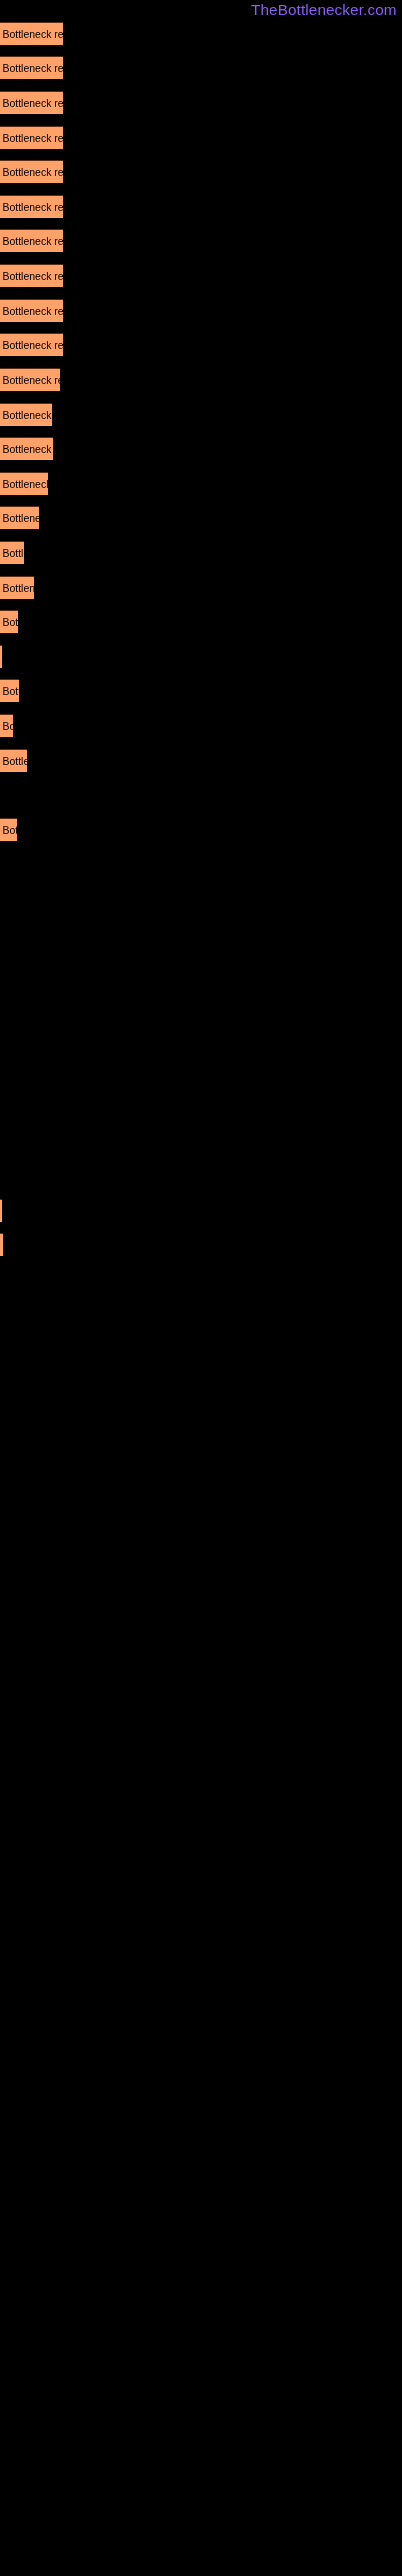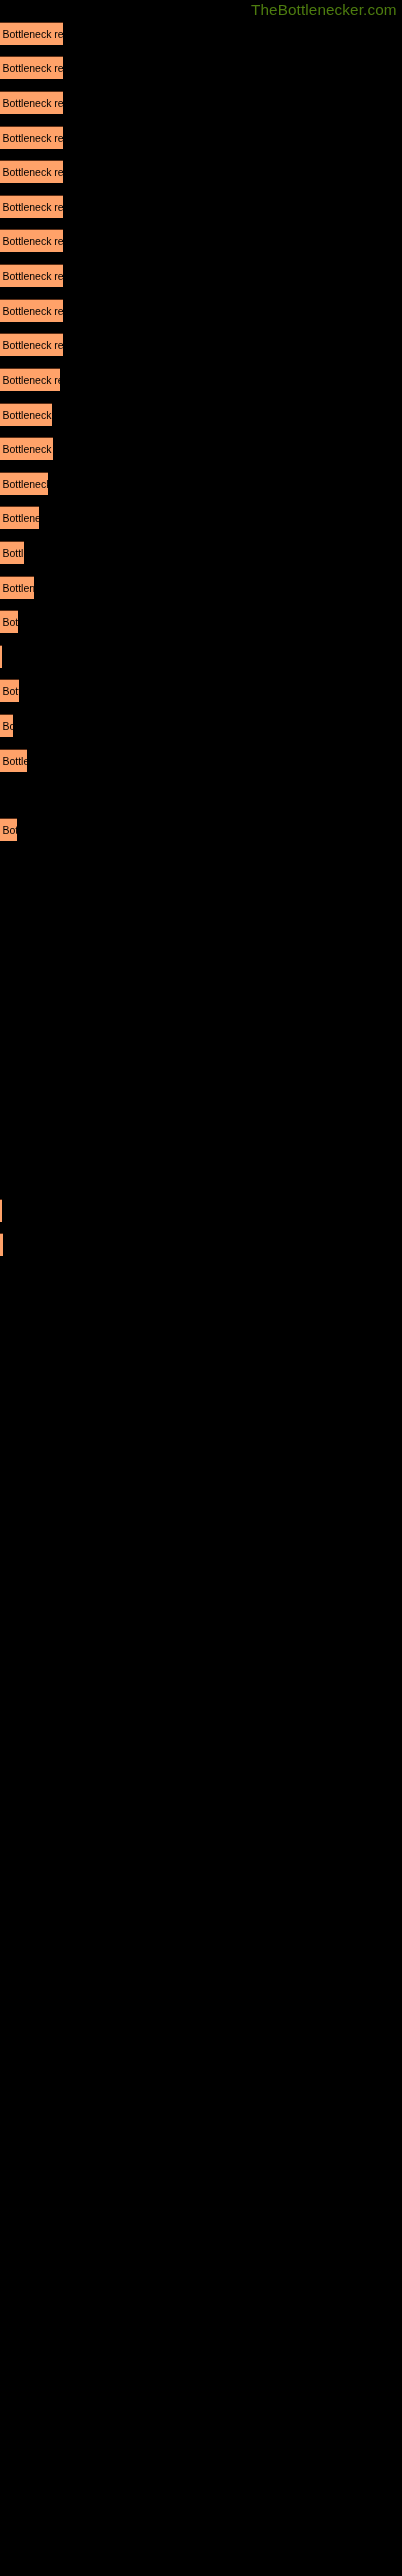--- a/index.html
+++ b/index.html
@@ -25,21 +25,21 @@
     height: 2576px;
     background: #000000;
   }
 
   .watermark {
     position: absolute;
     right: 6.4px;
     top: 0px;
     font-size: 15.3px;
     line-height: 19.3px;
-    color: #4d7c0f;
+    color: #8b5cf6;
     font-family: "Liberation Sans", sans-serif;
     letter-spacing: 0.1px;
     white-space: nowrap;
     user-select: none;
   }
 
   .bars-layer {
     position: absolute;
     left: 0;
     top: 0;

